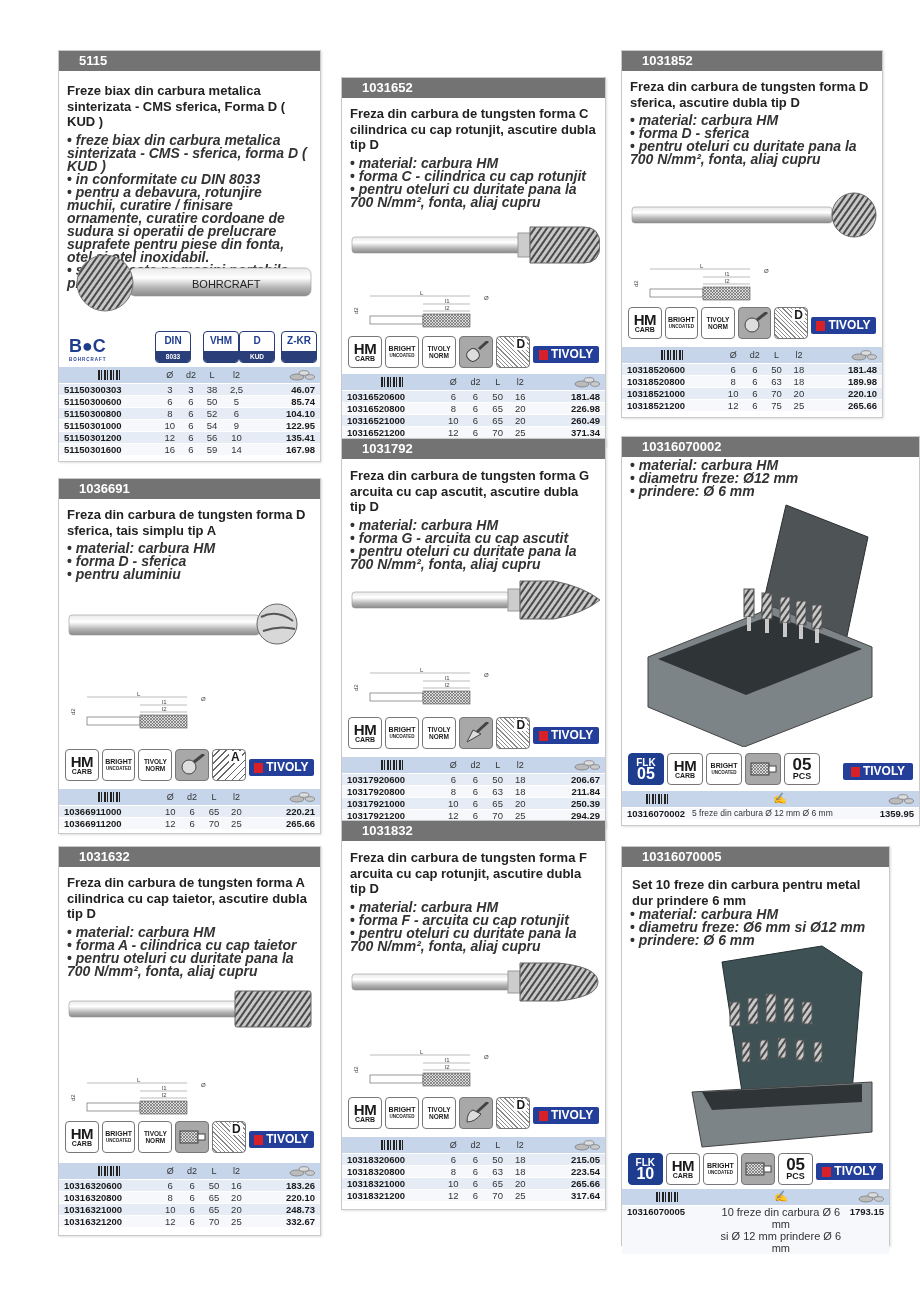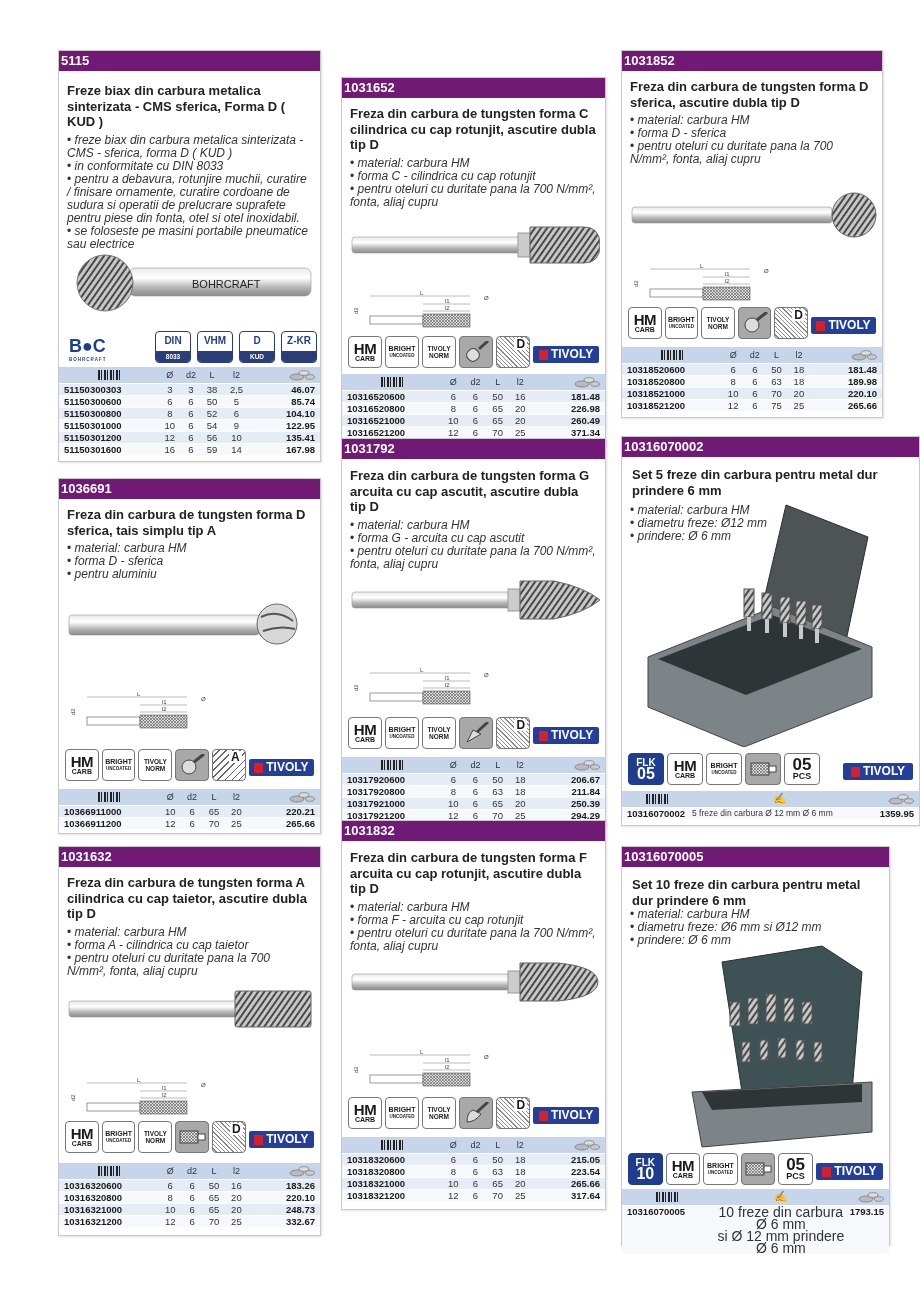--- a/index.html
+++ b/index.html
@@ -1,22 +1,22 @@
 <!DOCTYPE html>
 <html><head>
 <meta charset="utf-8">
 <style>
   * { box-sizing: border-box; margin: 0; padding: 0; }
   html, body { width: 920px; height: 1301px; background: #ffffff; overflow: hidden; }
   body { font-family: "Liberation Sans", sans-serif; color: #1a1a1a; position: relative; }
 
   .card { position: absolute; border: 1px solid #c9c9c9; background: #fff; box-shadow: 1px 1px 2px rgba(0,0,0,0.12); }
-  .card-head { height: 20px; background: #701a75; color: #fff; font-weight: bold; font-size: 13px; line-height: 20px; padding-left: 2px; }
+  .card-head { height: 20px; background: #737373; color: #fff; font-weight: bold; font-size: 13px; line-height: 20px; padding-left: 20px; }
   .card-title { font-weight: bold; font-size: 13px; line-height: 15.5px; padding: 9px 8px 2px 8px; color: #222; }
-  .bullets { list-style: none; padding: 2px 8px 0 8px; font-style: italic; font-size: 12px; line-height: 13px; color: #333; }
+  .bullets { list-style: none; padding: 2px 8px 0 8px; font-style: italic; font-size: 14px; line-height: 13px; color: #333; font-weight: bold; }
   .bullets li::before { content: "• "; font-style: normal; }
 
   .photo { position: absolute; }
   .diagram { position: absolute; }
 
   .badges { position: absolute; left: 6px; right: 6px; height: 34px; display: flex; align-items: flex-end; gap: 3px; }
   .badge { width: 36px; height: 32px; border: 1px solid #777; border-radius: 4px; background: #fff; display: flex; flex-direction: column; align-items: center; justify-content: center; }
   .badge .hm { font-weight: 900; font-size: 15px; line-height: 13px; letter-spacing: -0.5px; font-family: "Liberation Sans", sans-serif; }
   .badge .sm { font-weight: bold; font-size: 7px; line-height: 8px; }
   .badge .xs { font-weight: bold; font-size: 4.5px; line-height: 6px; }
@@ -91,21 +91,21 @@
       <circle cx="38" cy="37" r="28" fill="url(#cut)" stroke="#777"></circle>
       <text x="125" y="42" font-size="11" font-family="Liberation Sans, sans-serif" fill="#222">BOHRCRAFT</text>
     </svg>
   </div>
   <div class="bohr-logo" style="left:10px;top:285px;">B●C</div>
   <div class="bohr-sub" style="left:10px;top:306px;">BOHRCRAFT</div>
   <div class="din-badge" style="left:96px;top:280px;">
     <div class="top">DIN</div>
       <div class="bot">8033</div>
   </div>
-  <div class="din-badge" style="left:138px;top:280px;">
+  <div class="din-badge" style="left:144px;top:280px;">
     <div class="top">VHM</div>
       <div class="bot"></div>
   </div>
   <div class="din-badge" style="left:180px;top:280px;">
     <div class="top">D</div>
       <div class="bot">KUD</div>
   </div>
   <div class="din-badge" style="left:222px;top:280px;">
     <div class="top">Z-KR</div>
       <div class="bot"></div>
@@ -775,21 +775,20 @@
           <td>75</td>
           <td>25</td>
           <td class="price">265.66</td>
         </tr>
   </tbody>
     </table>
 </div>
 
 <div class="card" style="left:621px;top:436px;width:299px;height:390px;">
   <div class="card-head">10316070002</div>
-  <div class="card-title" style="padding:10px 8px 4px 10px;">Set 5 freze din carbura pentru metal dur prindere 6 mm</div>
   <ul class="bullets">
     <li>material: carbura HM</li>
     <li>diametru freze: Ø12 mm</li>
     <li>prindere: Ø 6 mm</li>
   </ul>
   <div class="photo" style="left:14px;top:60px;width:250px;height:250px;">
     <svg width="250" height="250">
       <path d="M150 8 L232 40 L196 210 L110 180 Z" fill="#4e5356" stroke="#2c2f31"></path>
       <path d="M12 160 L138 110 L236 150 L236 200 L108 250 L12 210 Z" fill="#7c8487" stroke="#444"></path>
       <path d="M22 162 L136 118 L226 152 L110 198 Z" fill="#2f3436"></path>
@@ -914,21 +913,21 @@
     <tbody>
         <tr>
           <th style="width:90px"><span class="barcode"></span></th>
           <th style="font-size:11px">✍</th>
           <th style="text-align:right;padding-right:5px"><svg class="coins" width="26" height="12">
               <use href="#coins-sym"></use>
             </svg></th>
         </tr>
     <tr class="even">
       <td class="code" style="vertical-align:top;">10316070005</td>
-      <td style="font-size:14px;line-height:12px;">
+      <td style="font-size:11px;line-height:12px;">
             <div>10 freze din carbura Ø 6 mm</div>
             <div>si Ø 12 mm prindere Ø 6 mm</div>
           </td>
       <td class="price" style="vertical-align:top;">1793.15</td>
     </tr>
   </tbody>
     </table>
 </div>
 
 </body></html>

